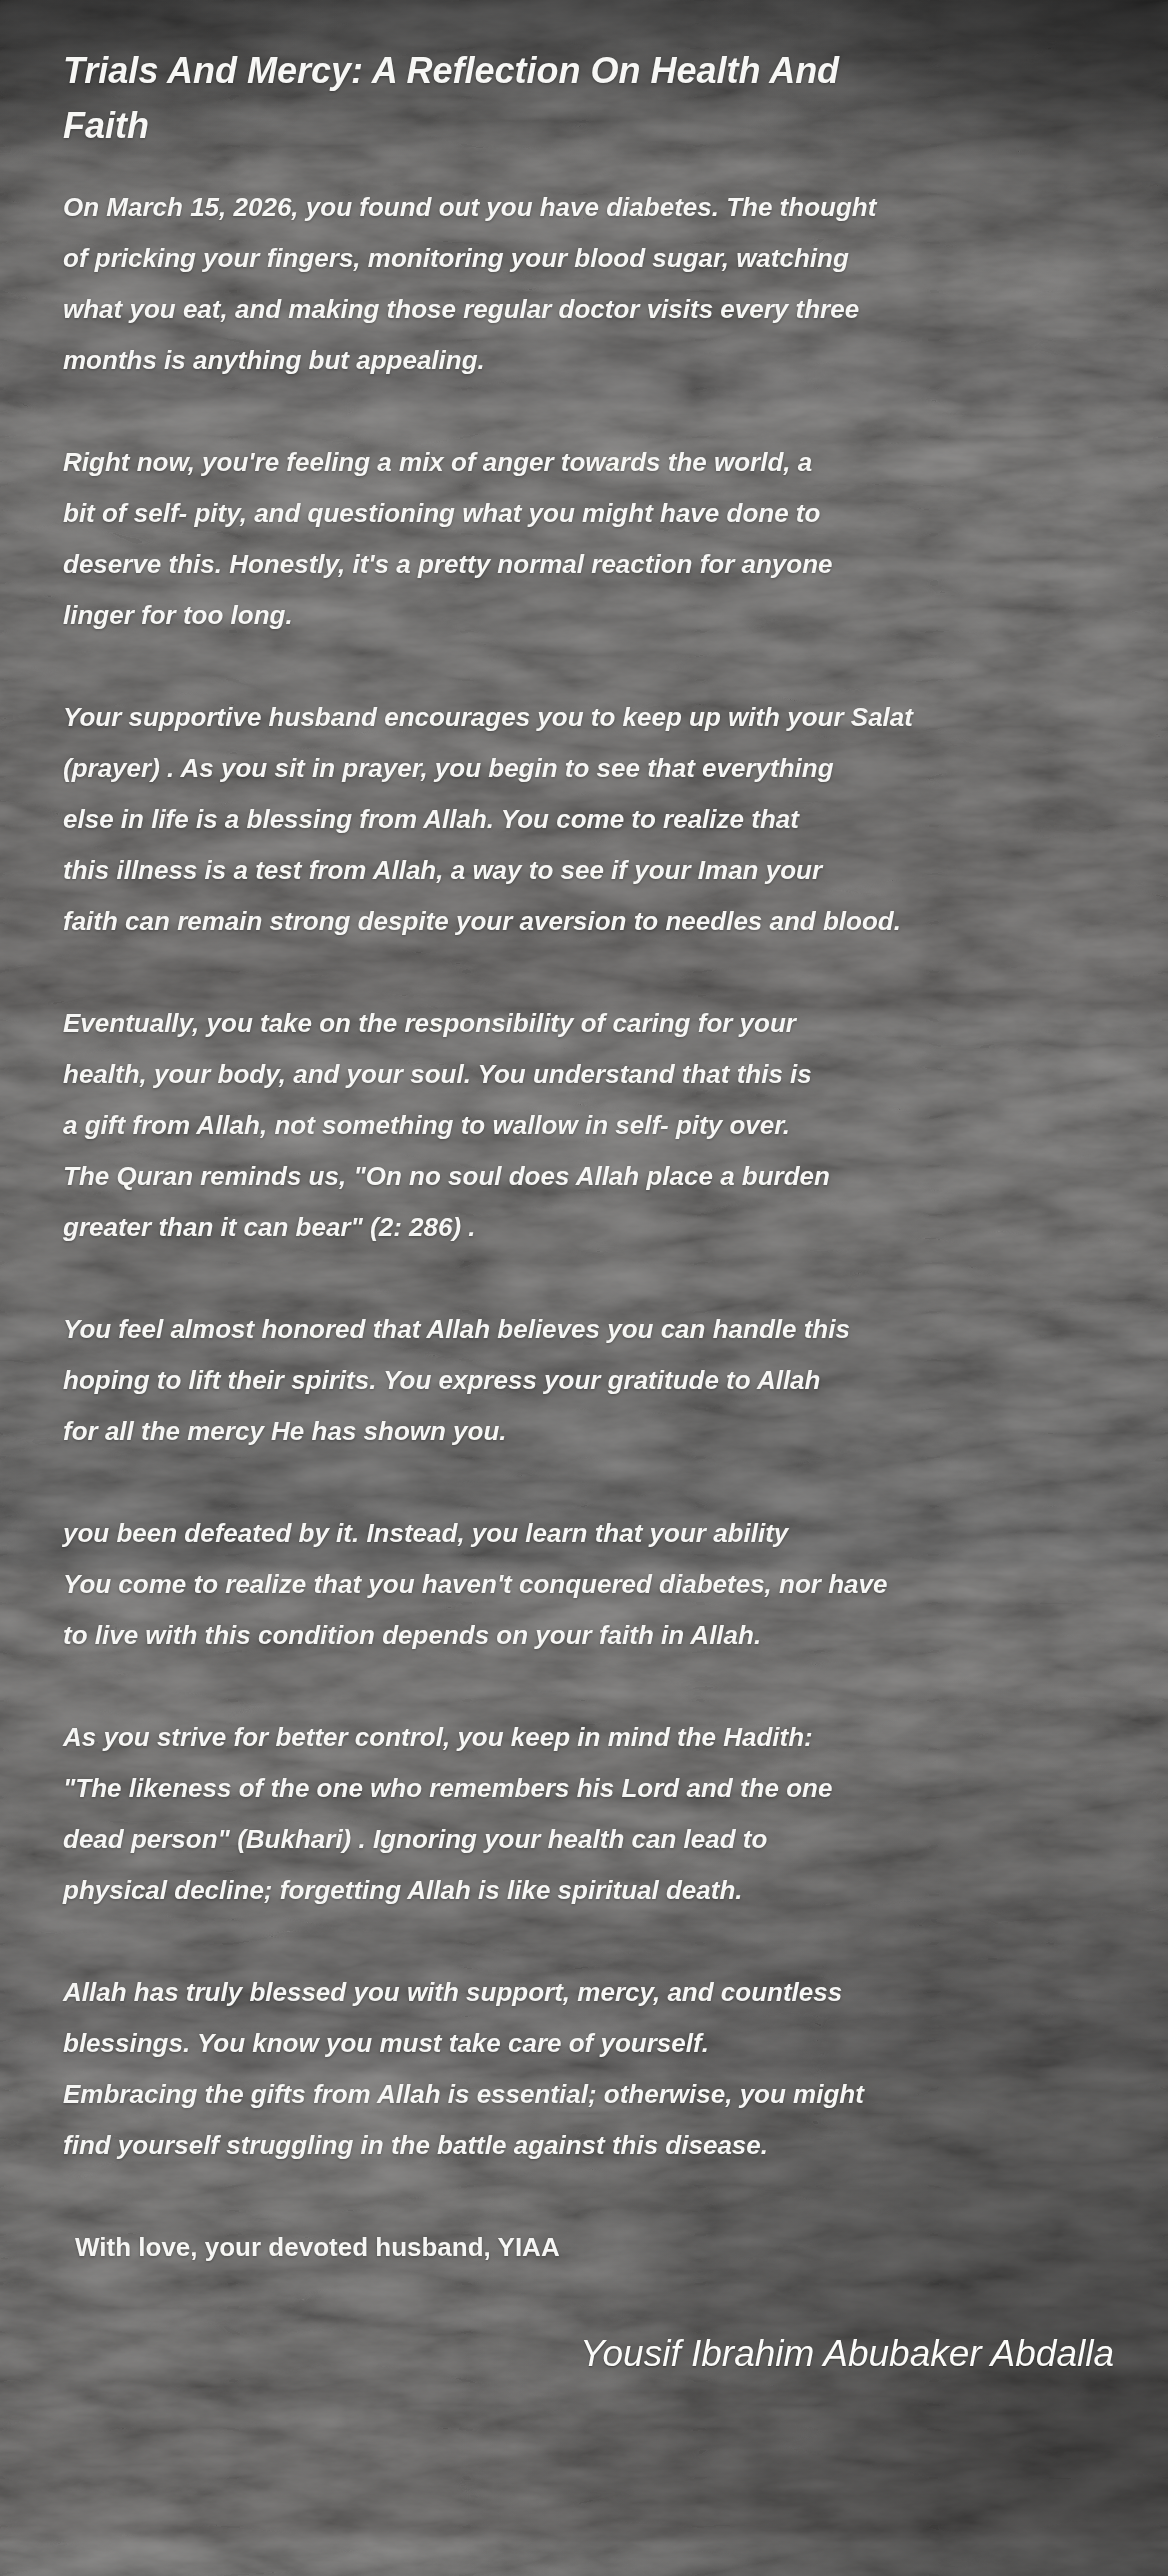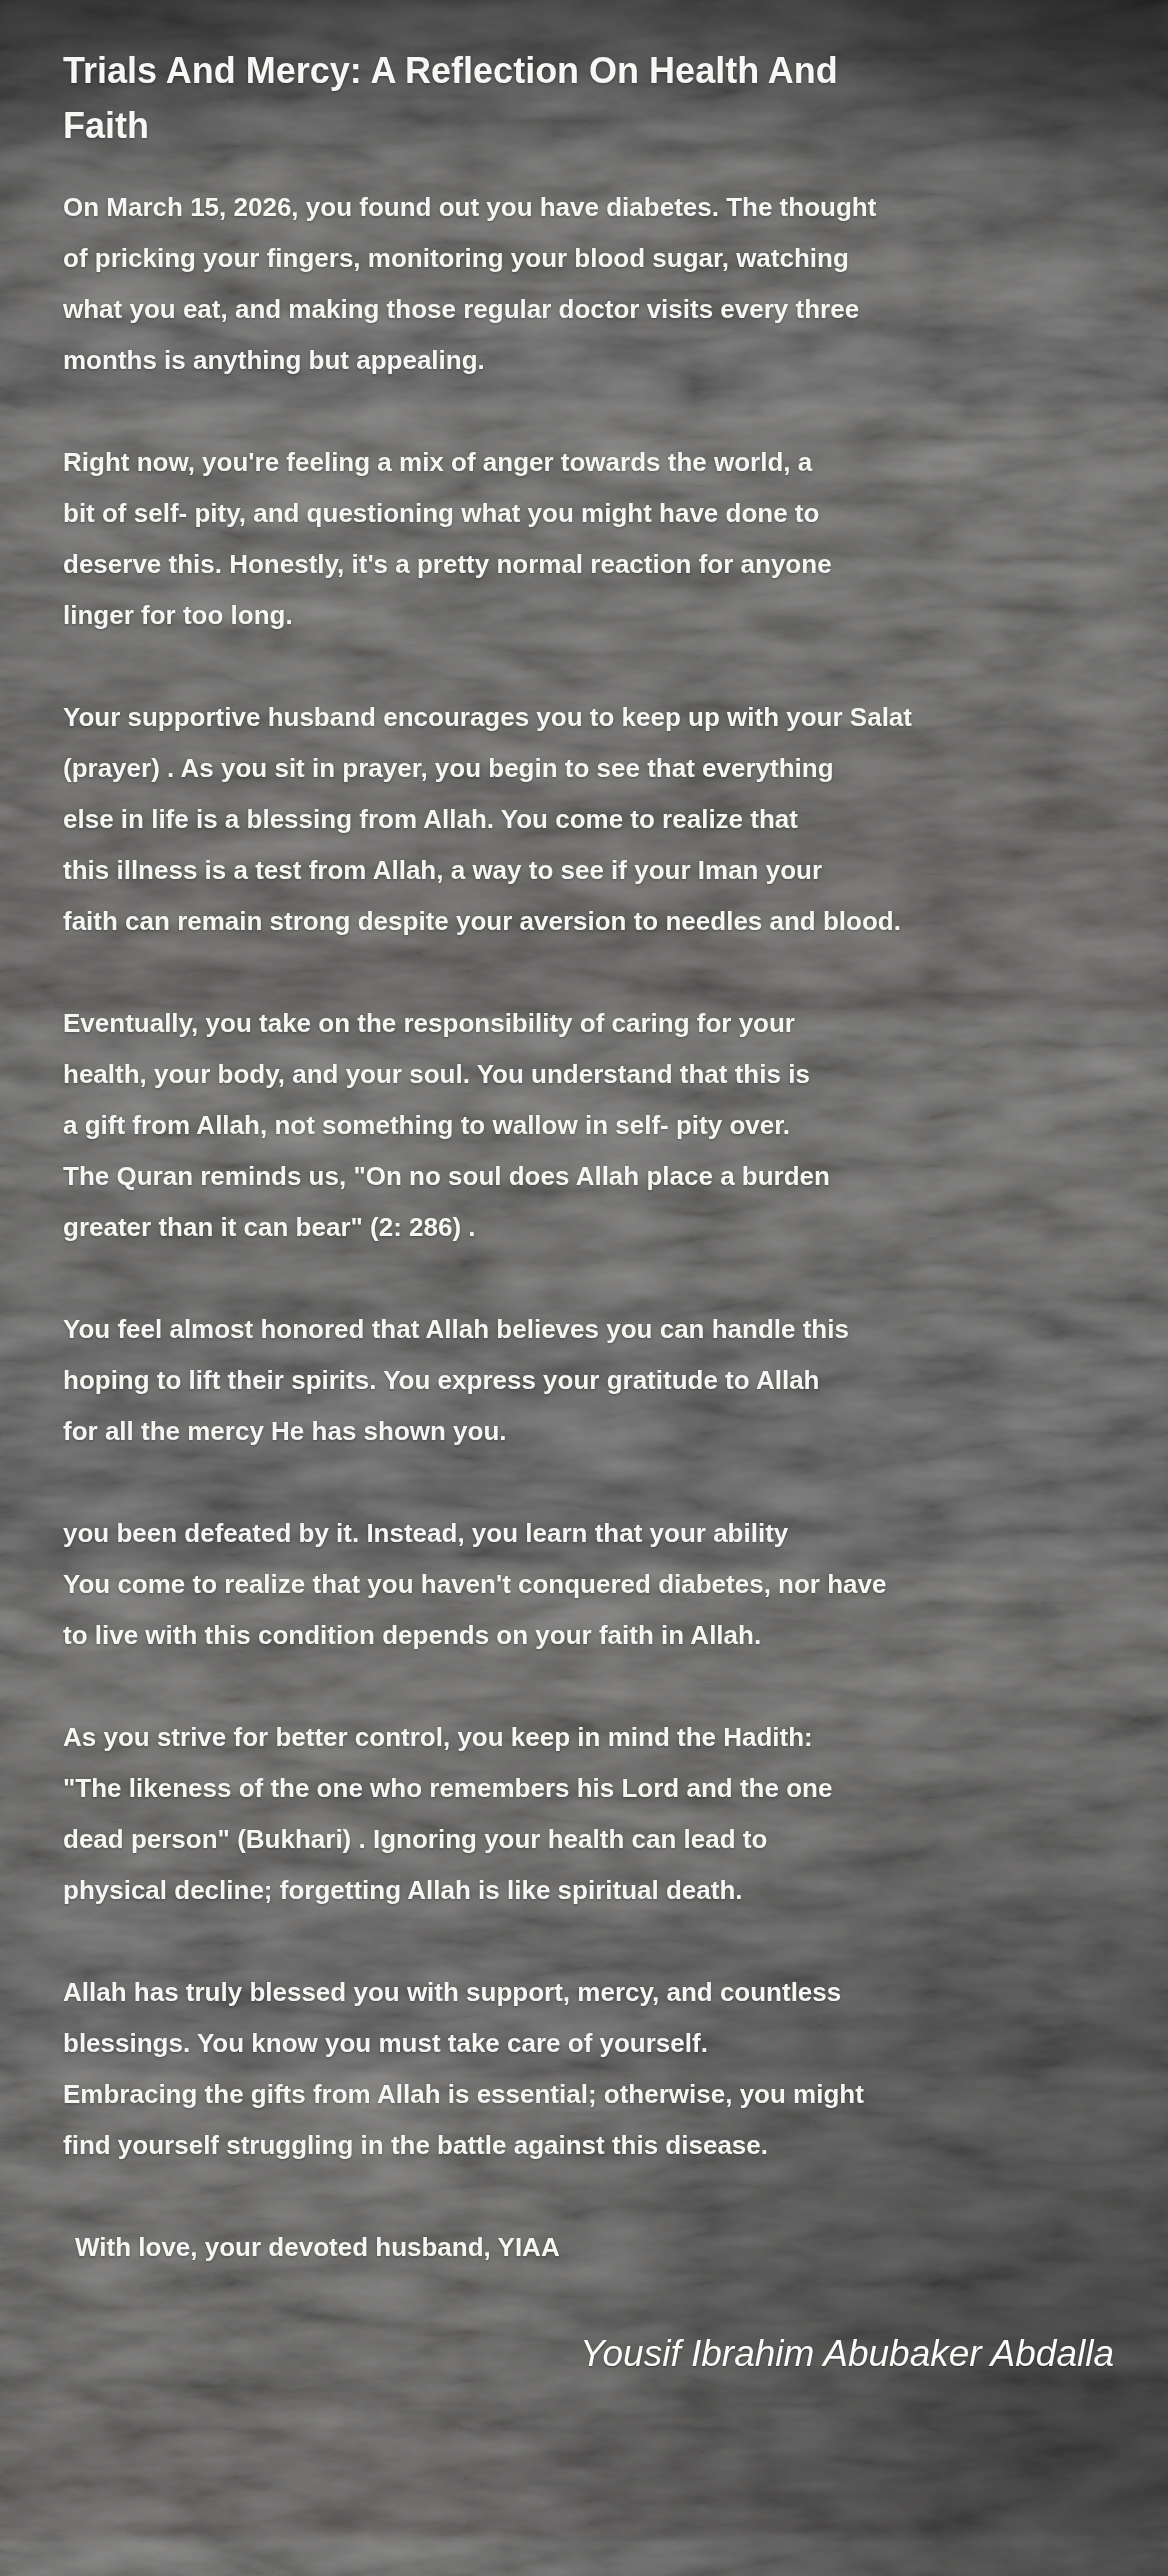--- a/index.html
+++ b/index.html
@@ -62,28 +62,30 @@
     font-weight: bold;
     text-shadow: 0 1px 2.9px rgba(0,0,0,0.35);
   }
 
   h1.title {
     margin: 43px 0 29px 0;
     font-size: 36px;
     line-height: 55px;
     font-weight: bold;
     color: #f7f7f5;
+    font-style: italic;
   }
   .title-line { white-space: nowrap; }
 
   .stanza { margin: 0 0 51px 0; }
   .line {
     font-size: 26px;
     line-height: 51px;
     white-space: nowrap;
+    font-style: italic;
   }
 
   .closing {
     margin: 12px;
     font-size: 26px;
     line-height: 51px;
     white-space: nowrap;
   }
 
   .author {

